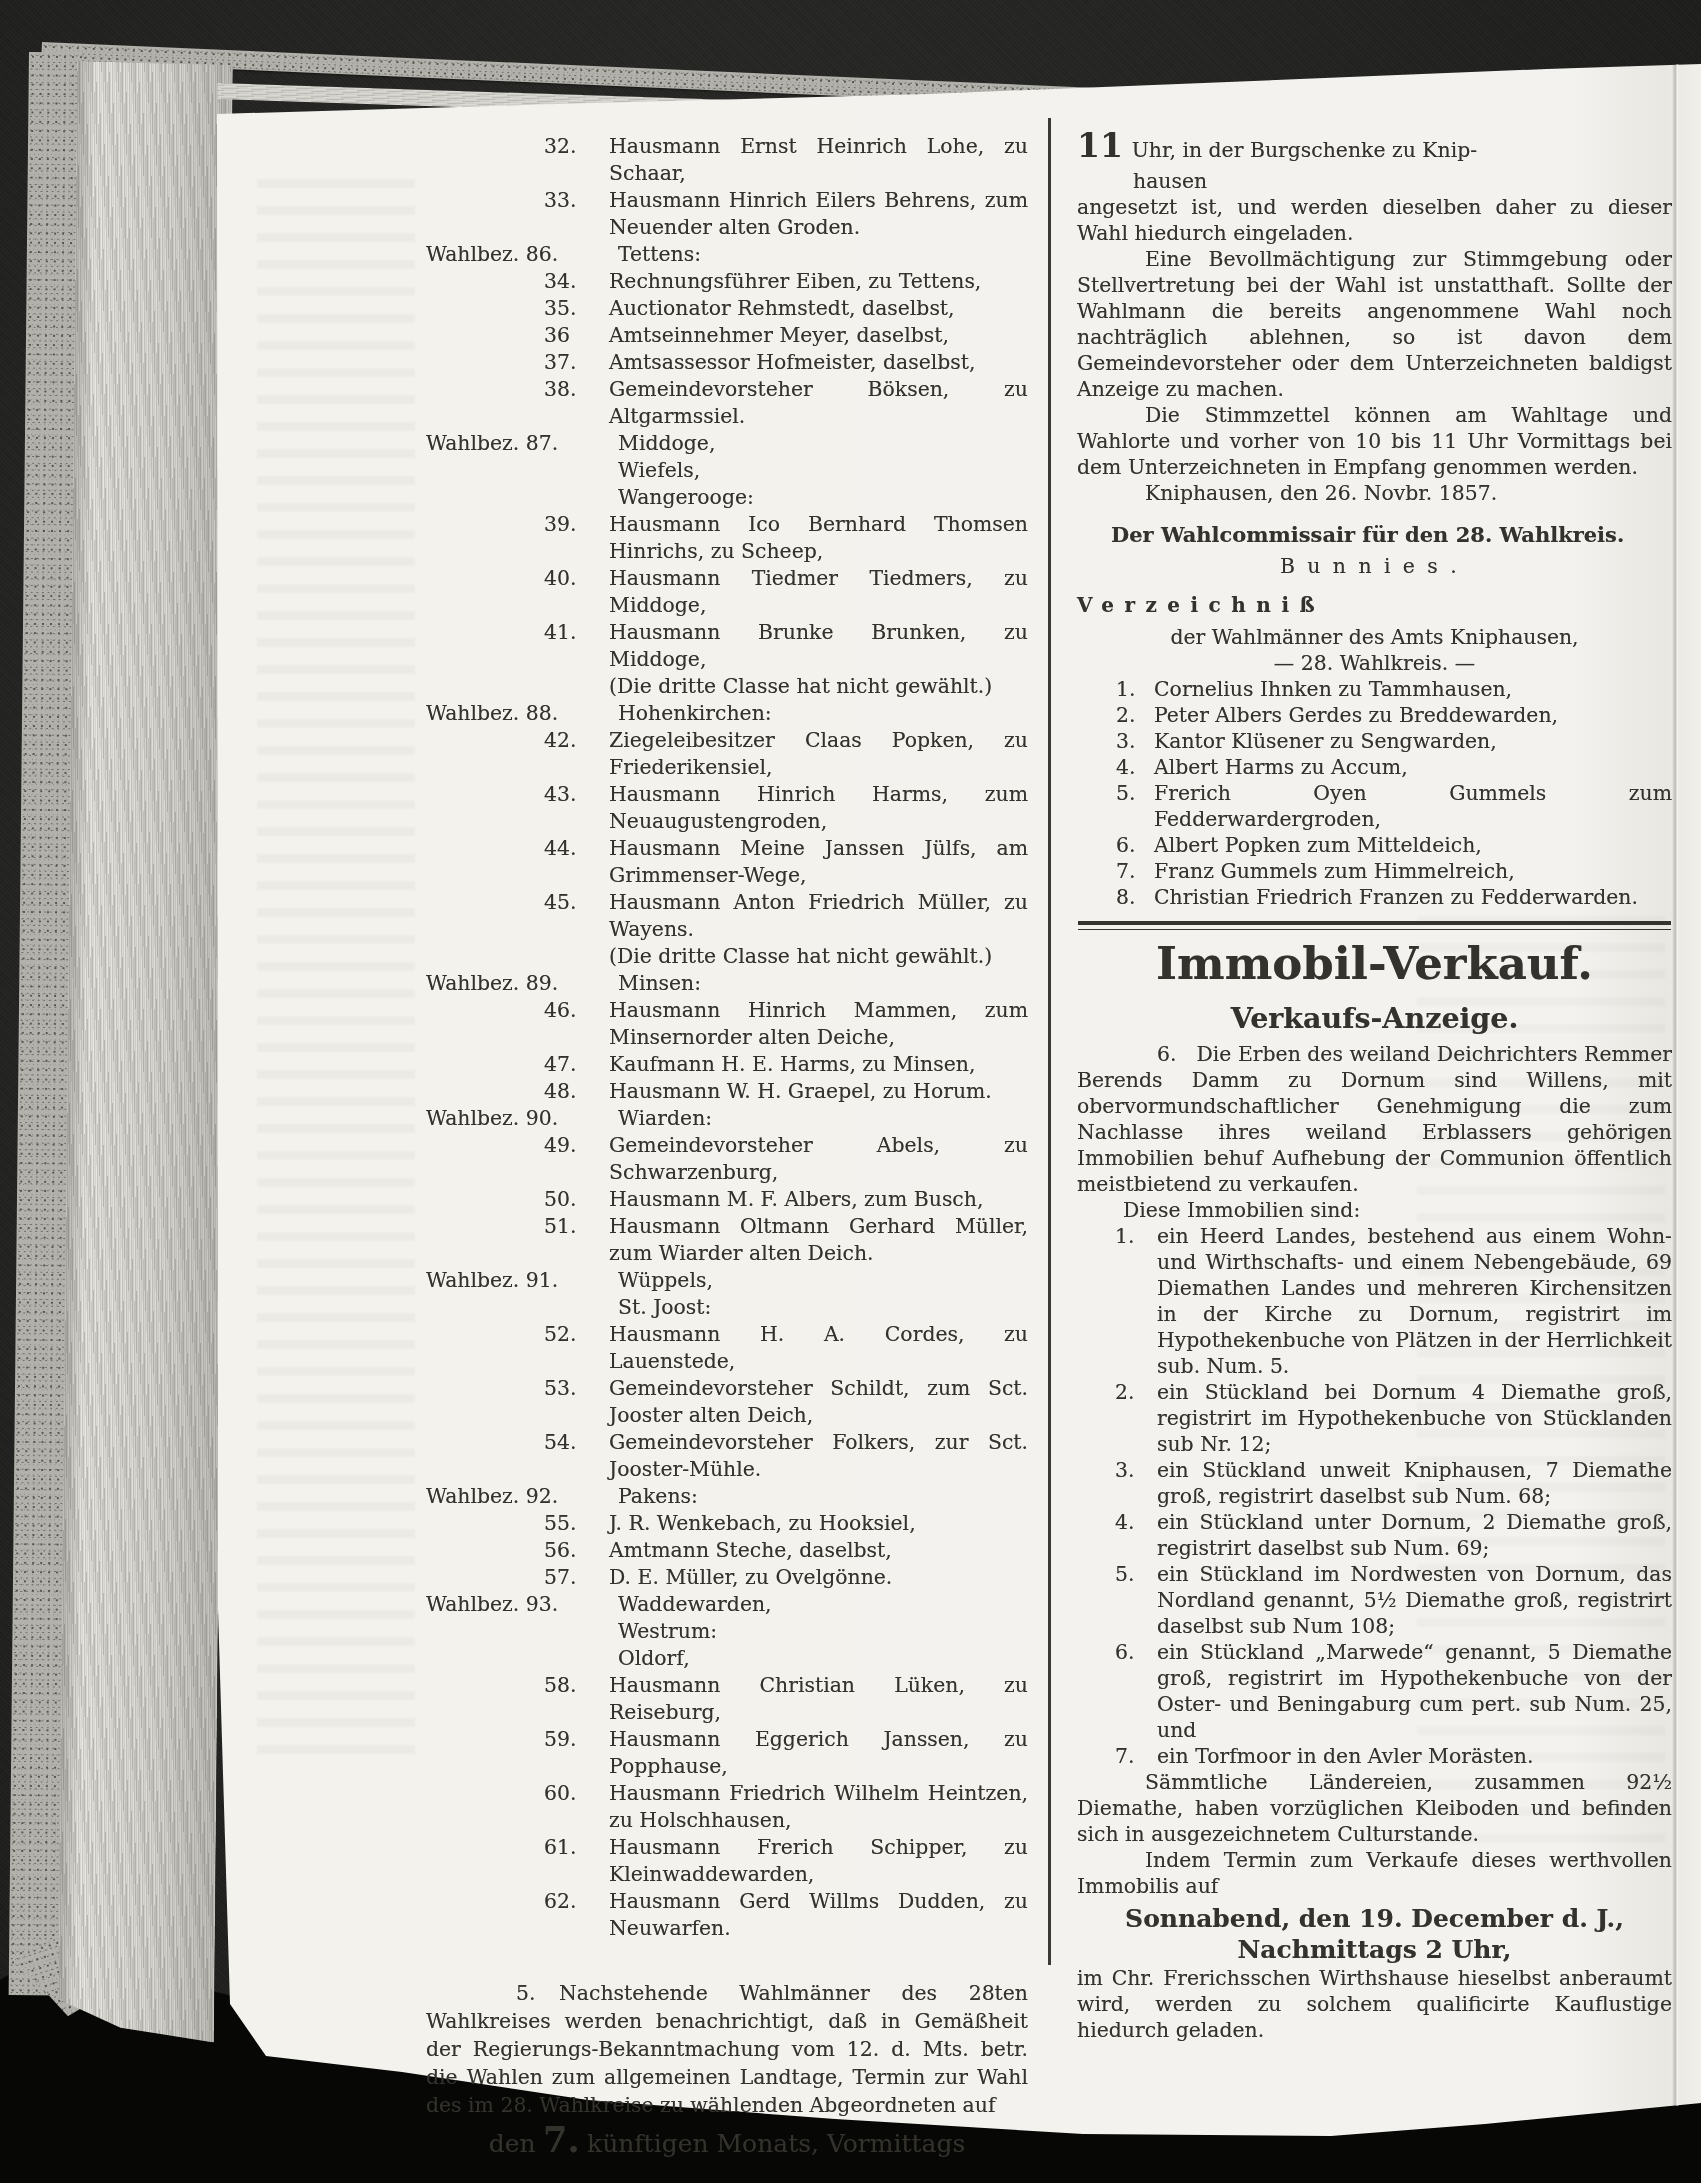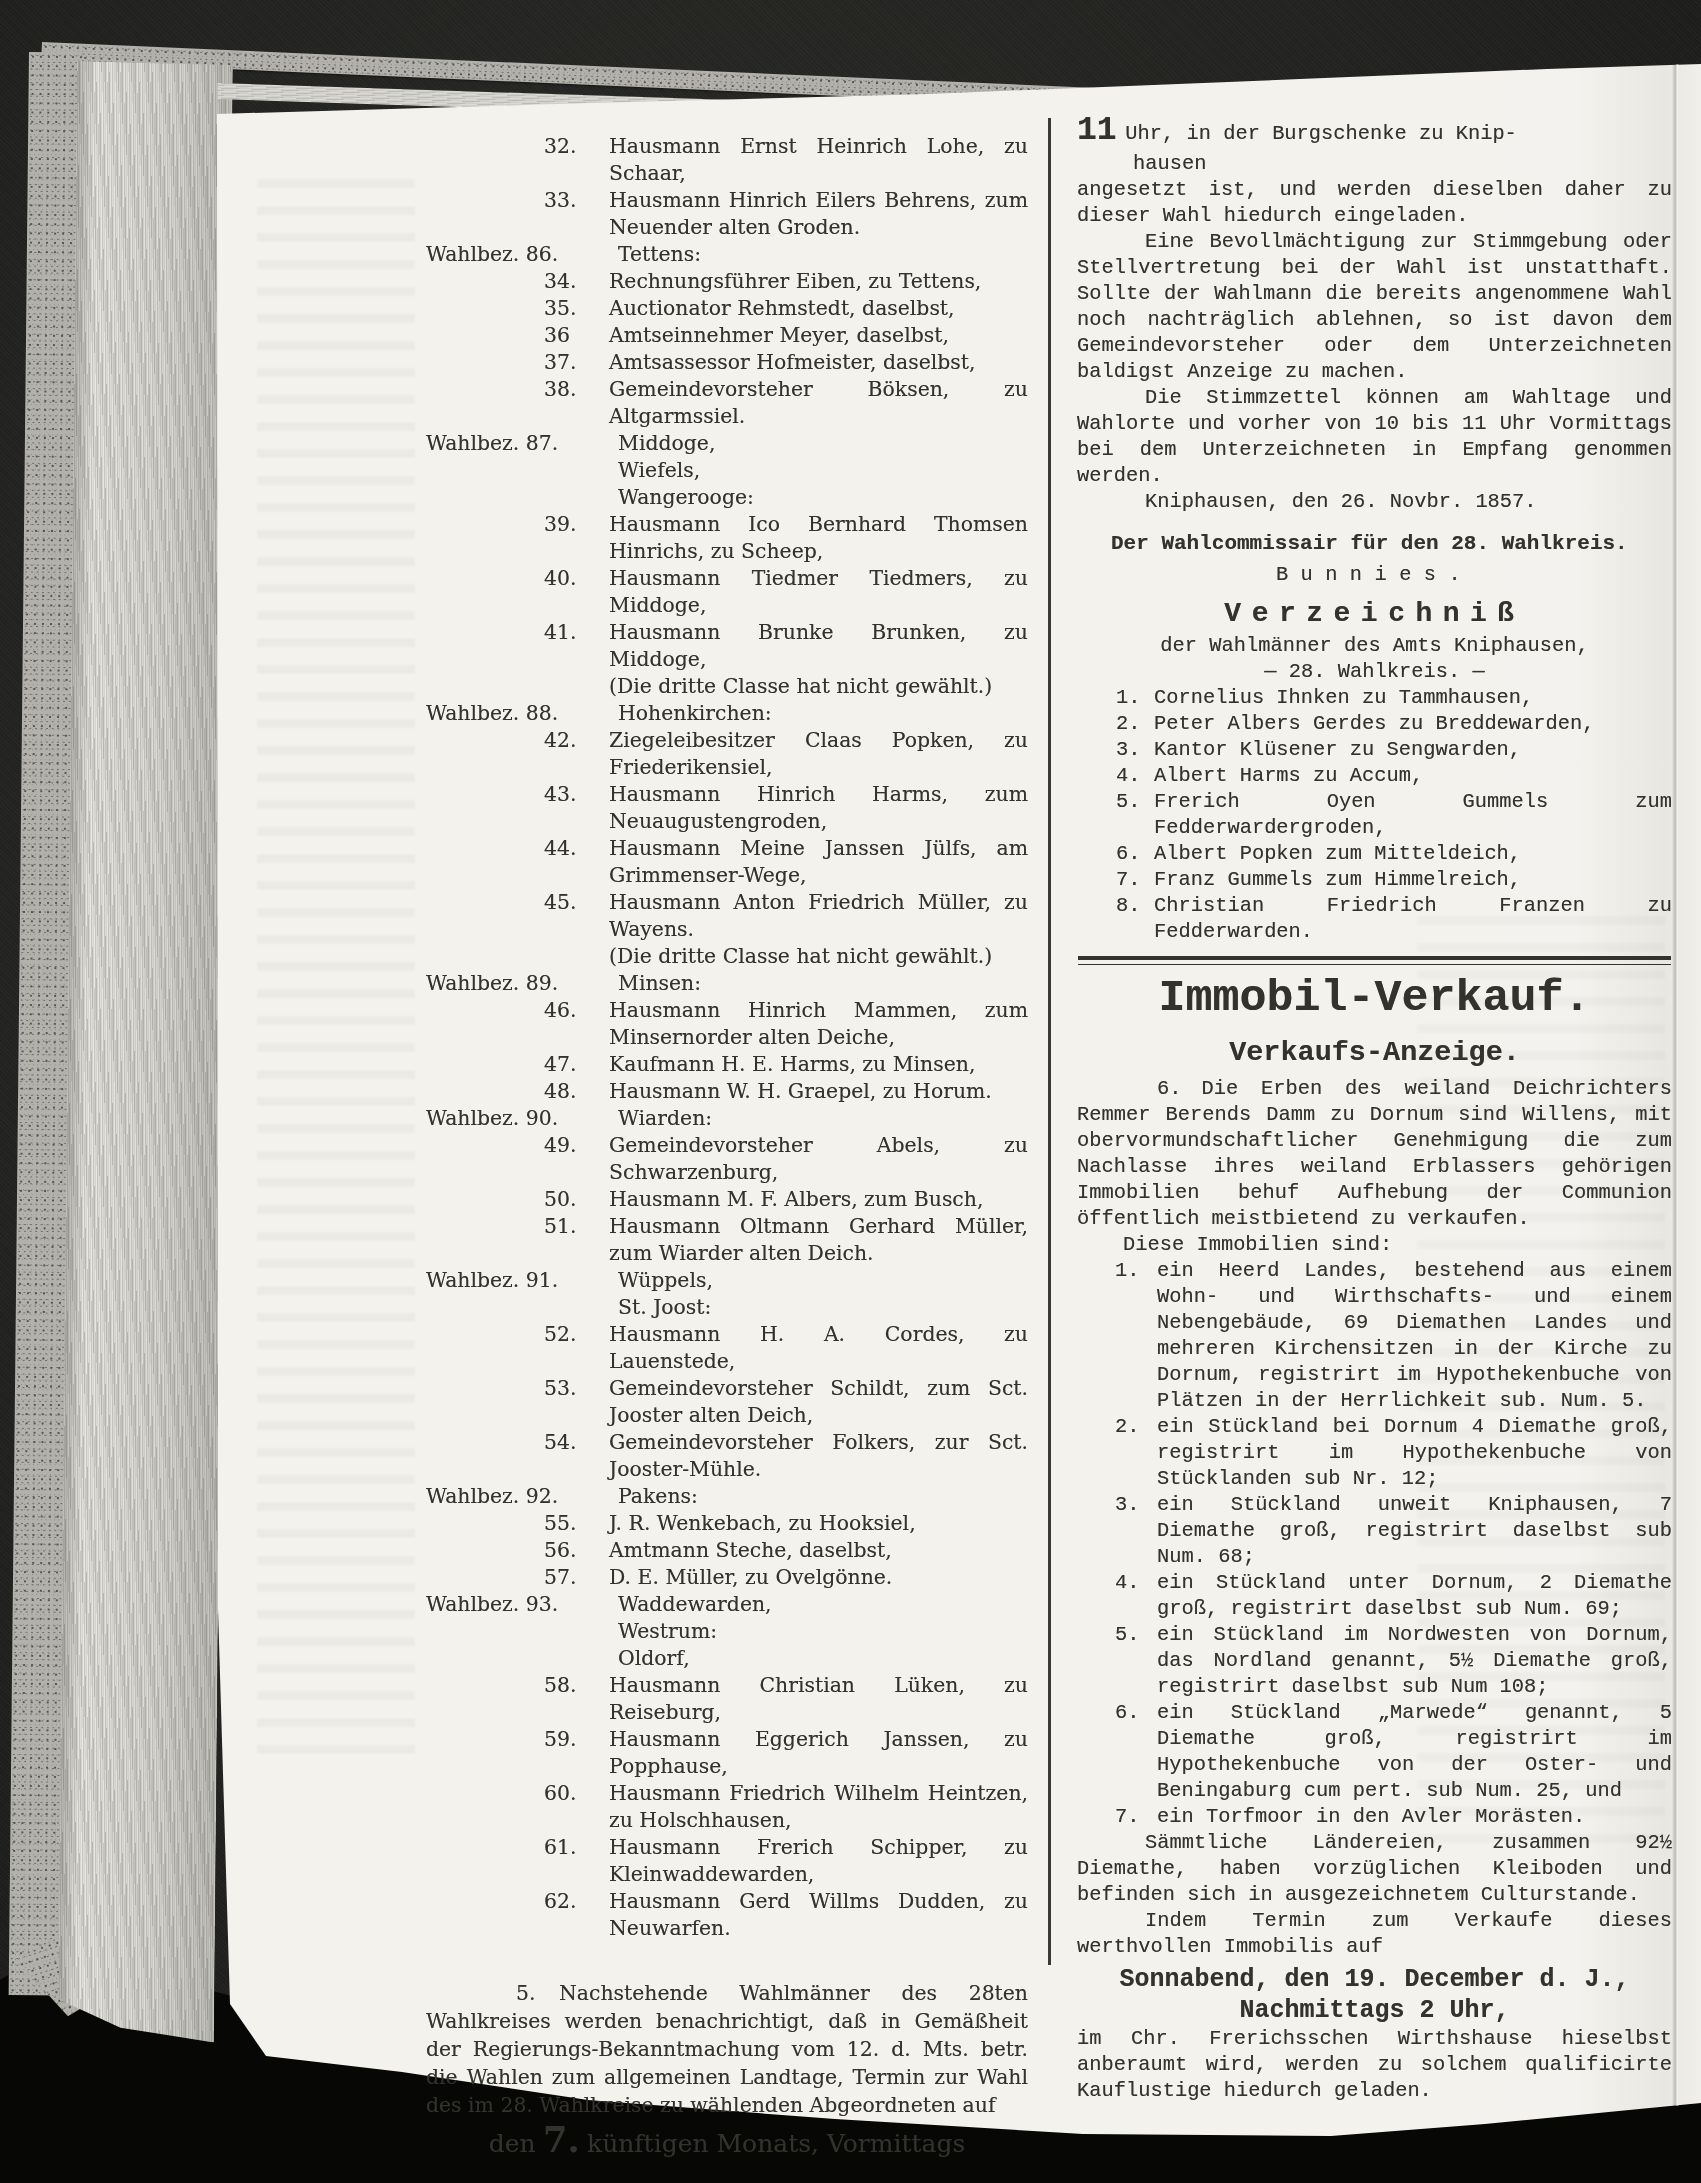--- a/index.html
+++ b/index.html
@@ -39,41 +39,41 @@
   .bottom-shadow{position:absolute;left:0;top:1918px;width:1701px;height:265px;background:#070706;
     clip-path:polygon(0 23.4%, 3.6% 9.3%, 7.3% 18.7%, 13.5% 29.2%, 15.6% 49.1%, 23.6% 55.6%, 34.6% 66.4%,
       49.1% 73.4%, 63.7% 79%, 78.2% 79.9%, 87.3% 75.2%, 100% 67.3%, 100% 100%, 0 100%);}
   .ghost{position:absolute;opacity:.07;filter:blur(0.9px);pointer-events:none;
     background:repeating-linear-gradient(180deg, rgba(64,62,55,.6) 0 9.3px, transparent 9.3px 27px);}
   .g1{left:257px;top:179px;width:158px;height:1578px;}
   .g2{left:1417px;top:916px;width:248px;height:928px;opacity:.05;}
   .divider{position:absolute;left:1048px;top:118px;width:3.1px;height:1847px;background:#3b3934;}
 
   .colL{position:absolute;left:426px;top:133px;width:602px;font-size:20.4px;line-height:27px;text-align:justify;}
-  .colR{position:absolute;left:1077px;top:113px;width:595px;font-size:20.4px;line-height:26px;text-align:justify;font-family:Liberation Mono, monospace;}
+  .colR{position:absolute;left:1077px;top:128px;width:595px;font-size:20.4px;line-height:26px;text-align:justify;}
   .colL div,.colR div{text-shadow:0 0 0.4px rgba(40,38,32,.45);}
 
   .it{padding-left:183px;text-indent:-65px;}
   .it .n{display:inline-block;width:65px;text-indent:0;}
   .wb{padding-left:192px;text-indent:-192px;}
   .wb .n{display:inline-block;width:192px;text-indent:0;}
   .pl{padding-left:192px;}
   .nt{padding-left:183px;}
   .notice{margin-top:37px;text-indent:90px;line-height:28px;}
   .notice .n5{margin-right:23.5px;}
   .dateline7{margin-top:1px;text-align:center;text-indent:0;font-size:25px;line-height:40px;}
   .big7{font-size:35px;font-weight:bold;margin:0 7.4px;}
 
   .open1{line-height:35px;}
   .big11{font-size:33px;font-weight:bold;margin-right:8.7px;}
   .open2{padding-left:56px;}
   .ind{text-indent:68px;}
   .comm{font-weight:bold;text-indent:34px;font-size:21px;margin-top:16px;}
   .sig{text-align:center;text-indent:0;letter-spacing:12.4px;margin:5px 0 5px;}
-  .vtitle{text-align:center;text-indent:0;font-size:28px;font-weight:bold;letter-spacing:10.5px;line-height:38px;margin-top:7.4px;}
+  .vtitle{text-align:left;text-indent:0;font-size:20px;font-weight:bold;letter-spacing:10.5px;line-height:38px;margin-top:7.4px;}
   .vsub{text-align:center;text-indent:0;}
   .vz{padding-left:77px;text-indent:-38px;}
   .vz .n{display:inline-block;width:38px;text-indent:0;}
   .rule{margin:11px 1.2px 5px 1.2px;height:3.7px;border-top:4.3px solid #35332e;border-bottom:1.9px solid #35332e;}
   .ititle{text-align:center;text-indent:0;font-size:45px;font-weight:bold;line-height:47px;margin:10px 0 13px;}
   .stitle{text-align:center;text-indent:0;font-size:28.5px;font-weight:bold;line-height:36px;margin:6.2px 0 5px;}
   .p6{text-indent:80px;}
   .p6 .n6{margin-right:20px;}
   .lead{text-indent:46px;}
   .im{padding-left:80px;text-indent:-42px;}

